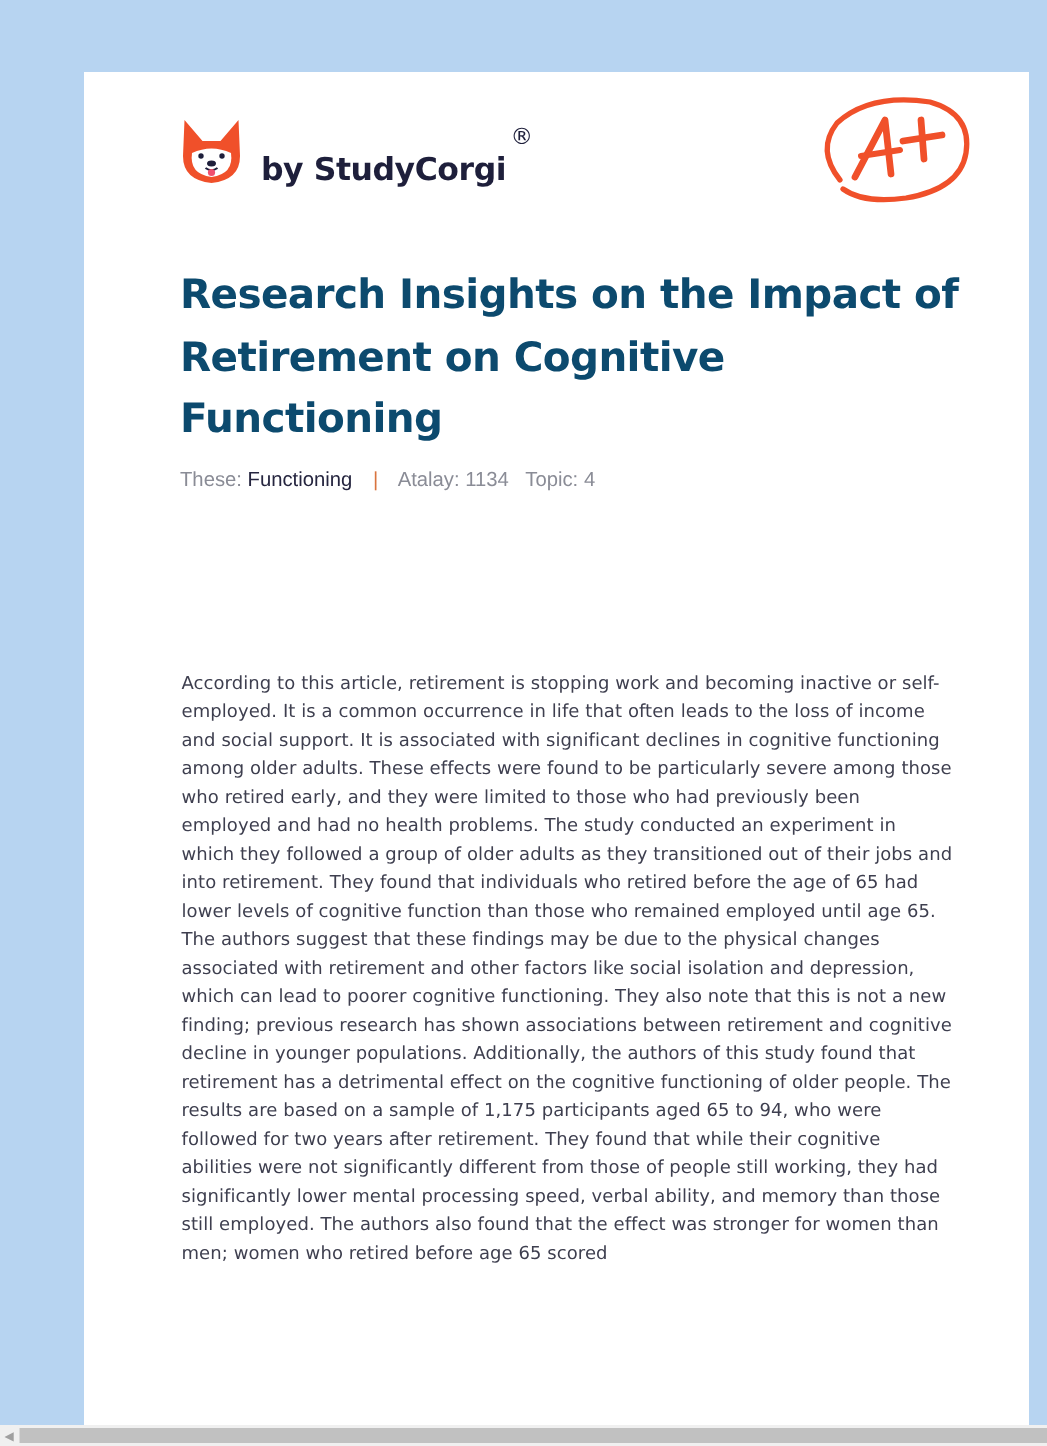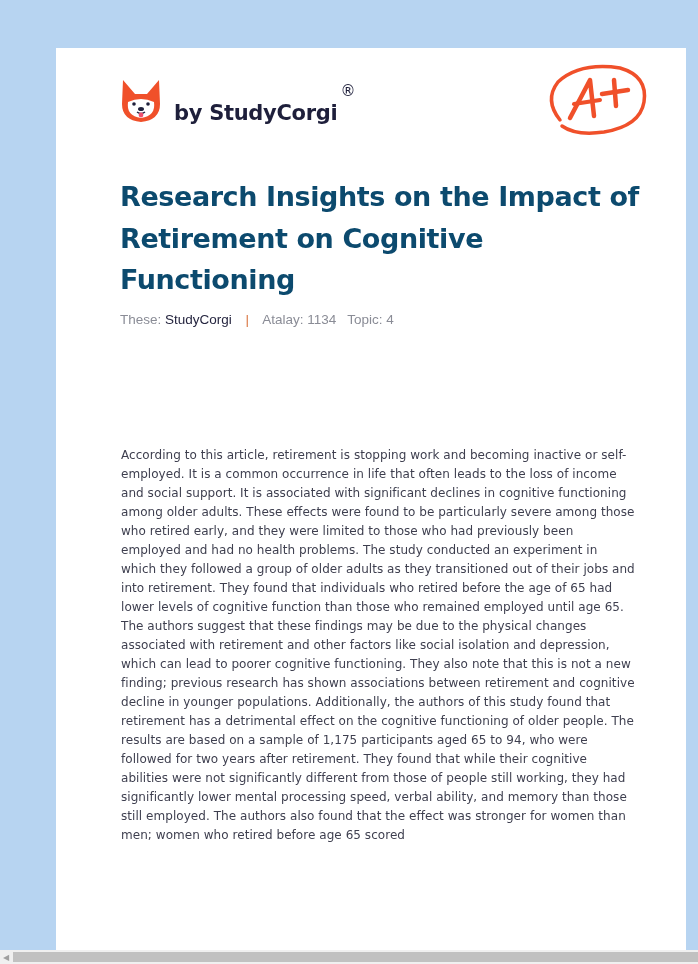--- a/index.html
+++ b/index.html
@@ -180,21 +180,21 @@
       <path d="M34 44 L60 40" stroke="#f0502a" stroke-width="4" fill="none" stroke-linecap="round"></path>
       <path d="M62 34 L88 30" stroke="#f0502a" stroke-width="4.5" fill="none" stroke-linecap="round"></path>
       <path d="M74 20 L76 46" stroke="#f0502a" stroke-width="4.5" fill="none" stroke-linecap="round"></path>
     </svg>
   </div>
 
   <h1 class="title">Research Insights on the Impact of Retirement on Cognitive Functioning</h1>
 
   <div class="meta">
     <span>These:</span>
-    <span class="val">StudyCorgi</span>
+    <span class="val">Functioning</span>
     <span class="sep">|</span>
     <span>Atalay:</span>
     <span>1134</span>
     &nbsp;
     <span>Topic:</span>
     <span>4</span>
   </div>
 
 
   <p class="body-text">According to this article, retirement is stopping work and becoming inactive or self-employed. It is a common occurrence in life that often leads to the loss of income and social support. It is associated with significant declines in cognitive functioning among older adults. These effects were found to be particularly severe among those who retired early, and they were limited to those who had previously been employed and had no health problems. The study conducted an experiment in which they followed a group of older adults as they transitioned out of their jobs and into retirement. They found that individuals who retired before the age of 65 had lower levels of cognitive function than those who remained employed until age 65. The authors suggest that these findings may be due to the physical changes associated with retirement and other factors like social isolation and depression, which can lead to poorer cognitive functioning. They also note that this is not a new finding; previous research has shown associations between retirement and cognitive decline in younger populations. Additionally, the authors of this study found that retirement has a detrimental effect on the cognitive functioning of older people. The results are based on a sample of 1,175 participants aged 65 to 94, who were followed for two years after retirement. They found that while their cognitive abilities were not significantly different from those of people still working, they had significantly lower mental processing speed, verbal ability, and memory than those still employed. The authors also found that the effect was stronger for women than men; women who retired before age 65 scored</p>

